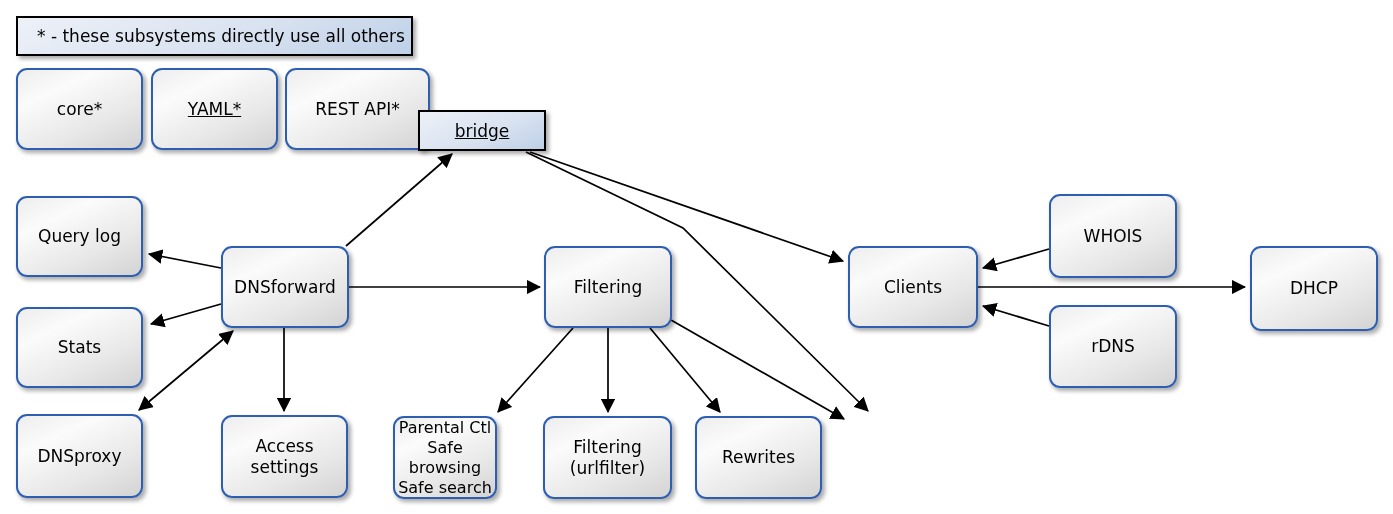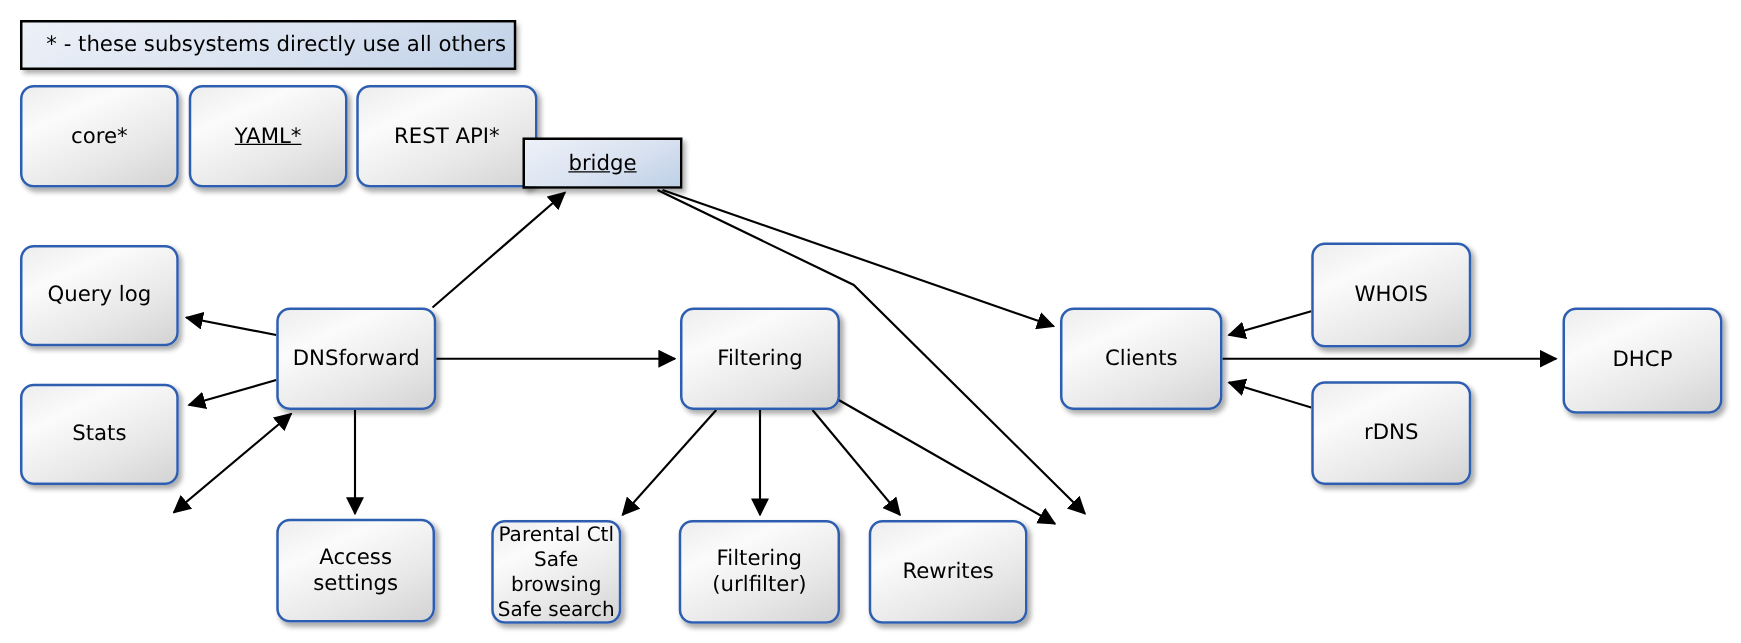--- a/index.html
+++ b/index.html
@@ -128,20 +128,23 @@
   <div class="plain centered" id="node-bridge">
     <span>bridge</span>
   </div>
 
   <div class="node" id="node-query_log">
     <span>Query log</span>
   </div>
   <div class="node" id="node-stats">
     <span>Stats</span>
   </div>
+  <div class="node" id="node-dnsproxy">
+    <span>DNSproxy</span>
+  </div>
   <div class="node" id="node-dnsforward">
     <span>DNSforward</span>
   </div>
   <div class="node" id="node-access_settings">
     <span>Access
 settings</span>
   </div>
   <div class="node" id="node-dnsfilter">
     <span>Filtering</span>
   </div>

